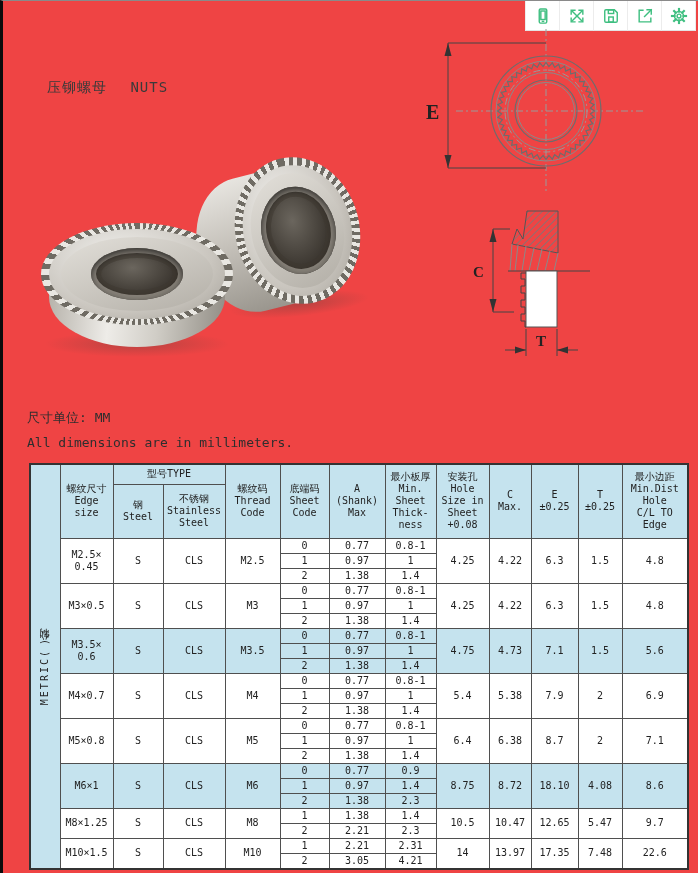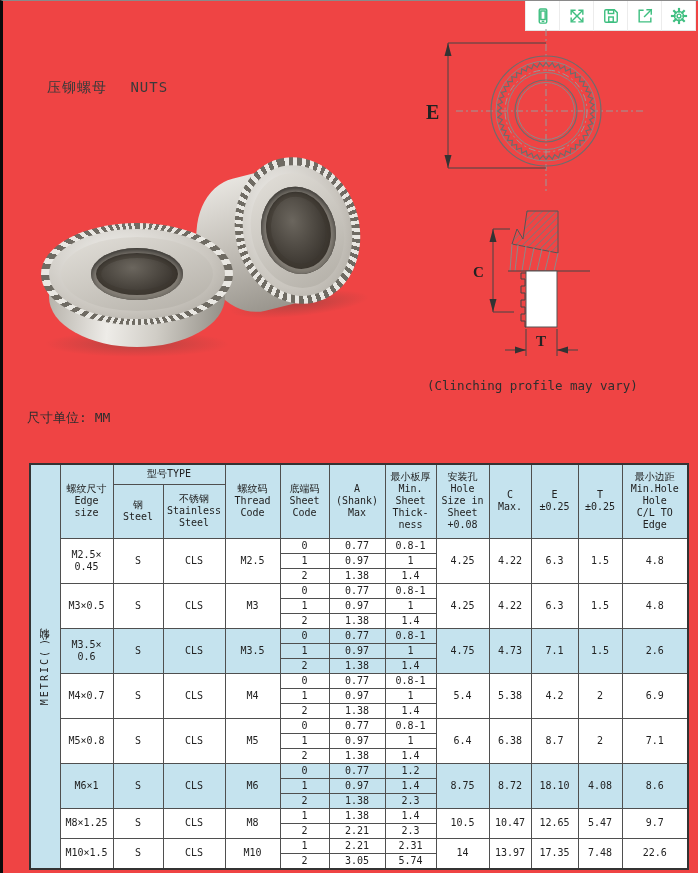--- a/index.html
+++ b/index.html
@@ -207,23 +207,23 @@
     <text class="dimtext" x="15" y="81" font-size="15">C</text>
     <line class="thin" x1="68" y1="133" x2="68" y2="160"></line>
     <line class="thin" x1="99" y1="133" x2="99" y2="160"></line>
     <line class="thin" x1="47" y1="154" x2="68" y2="154"></line>
     <line class="thin" x1="99" y1="154" x2="120" y2="154"></line>
     <polygon class="arrow" points="57,150.5 57,157.5 68,154"></polygon>
     <polygon class="arrow" points="110,150.5 110,157.5 99,154"></polygon>
     <text class="dimtext" x="78" y="150" font-size="15">T</text>
   </svg>
 
-  <div class="caption">(Clinching profile may vary)</div>
 
   <div class="units-cn">尺寸单位: MM</div>
+  <div class="units-en">All dimensions are in millimeters.</div>
 
   <div class="spec">
     <table>
       <colgroup>
         <col style="width:30px">
           <col style="width:53px">
           <col style="width:50px">
           <col style="width:62px">
         <col style="width:55px">
           <col style="width:49px">
@@ -263,21 +263,21 @@
 Size in
 Sheet
 +0.08</td>
           <td rowspan="2">C
 Max.</td>
           <td rowspan="2">E
 ±0.25</td>
           <td rowspan="2">T
 ±0.25</td>
           <td rowspan="2">最小边距
-Min.Hole
+Min.Dist
 Hole
 C/L TO
 Edge</td>
         </tr>
         <tr class="h" style="height:54px">
           <td>钢
 Steel</td>
           <td>不锈钢
 Stainless
 Steel</td>
@@ -337,21 +337,21 @@
             <td rowspan="3">S</td>
             <td rowspan="3">CLS</td>
             <td rowspan="3">M3.5</td>
             <td>0</td>
             <td>0.77</td>
             <td>0.8-1</td>
             <td rowspan="3">4.75</td>
             <td rowspan="3">4.73</td>
             <td rowspan="3">7.1</td>
             <td rowspan="3">1.5</td>
-            <td rowspan="3">2.6</td>
+            <td rowspan="3">5.6</td>
           </tr>
           <tr class="hl">
             <td>1</td>
             <td>0.97</td>
             <td>1</td>
           </tr>
           <tr class="hl">
             <td>2</td>
             <td>1.38</td>
             <td>1.4</td>
@@ -359,21 +359,21 @@
           <tr>
             <td rowspan="3">M4×0.7</td>
             <td rowspan="3">S</td>
             <td rowspan="3">CLS</td>
             <td rowspan="3">M4</td>
             <td>0</td>
             <td>0.77</td>
             <td>0.8-1</td>
             <td rowspan="3">5.4</td>
             <td rowspan="3">5.38</td>
-            <td rowspan="3">4.2</td>
+            <td rowspan="3">7.9</td>
             <td rowspan="3">2</td>
             <td rowspan="3">6.9</td>
           </tr>
           <tr>
             <td>1</td>
             <td>0.97</td>
             <td>1</td>
           </tr>
           <tr>
             <td>2</td>
@@ -404,21 +404,21 @@
             <td>1.38</td>
             <td>1.4</td>
           </tr>
           <tr class="hl">
             <td rowspan="3">M6×1</td>
             <td rowspan="3">S</td>
             <td rowspan="3">CLS</td>
             <td rowspan="3">M6</td>
             <td>0</td>
             <td>0.77</td>
-            <td>1.2</td>
+            <td>0.9</td>
             <td rowspan="3">8.75</td>
             <td rowspan="3">8.72</td>
             <td rowspan="3">18.10</td>
             <td rowspan="3">4.08</td>
             <td rowspan="3">8.6</td>
           </tr>
           <tr class="hl">
             <td>1</td>
             <td>0.97</td>
             <td>1.4</td>
@@ -457,19 +457,19 @@
             <td>2.31</td>
             <td rowspan="2">14</td>
             <td rowspan="2">13.97</td>
             <td rowspan="2">17.35</td>
             <td rowspan="2">7.48</td>
             <td rowspan="2">22.6</td>
           </tr>
           <tr>
             <td>2</td>
             <td>3.05</td>
-            <td>5.74</td>
+            <td>4.21</td>
           </tr>
         </tbody>
     </table>
   </div>
 
 </div>
 
 </body></html>

